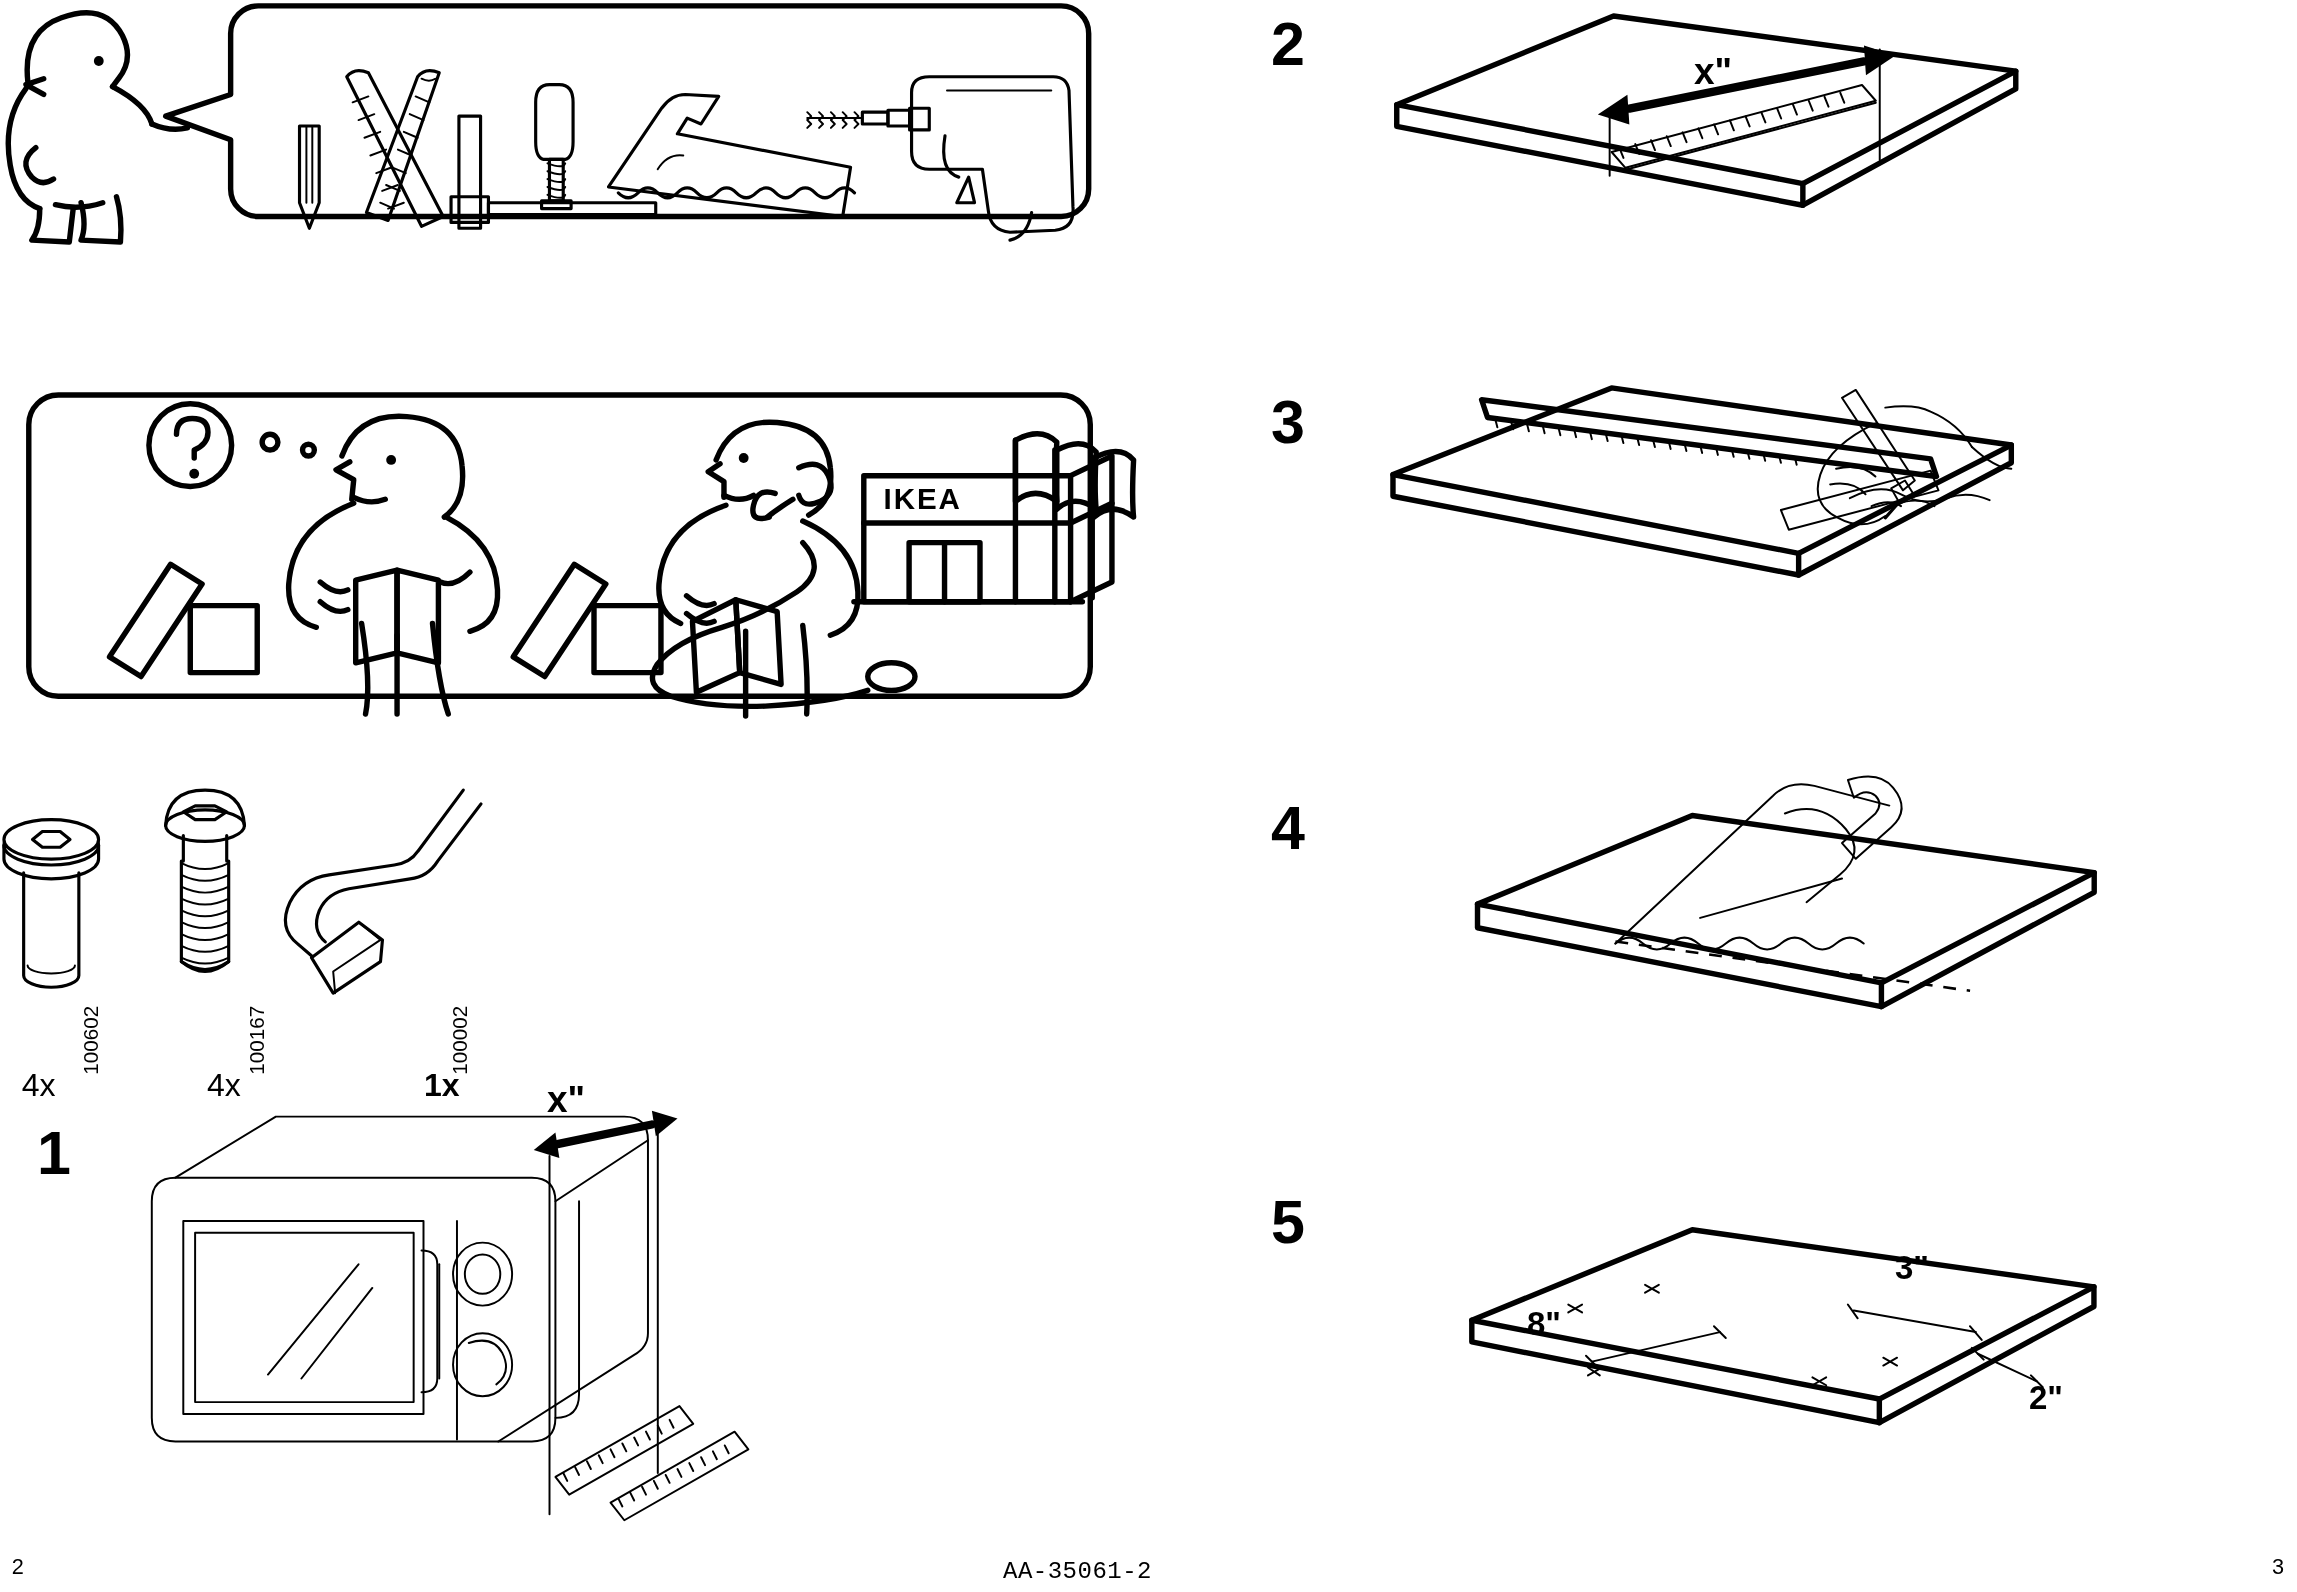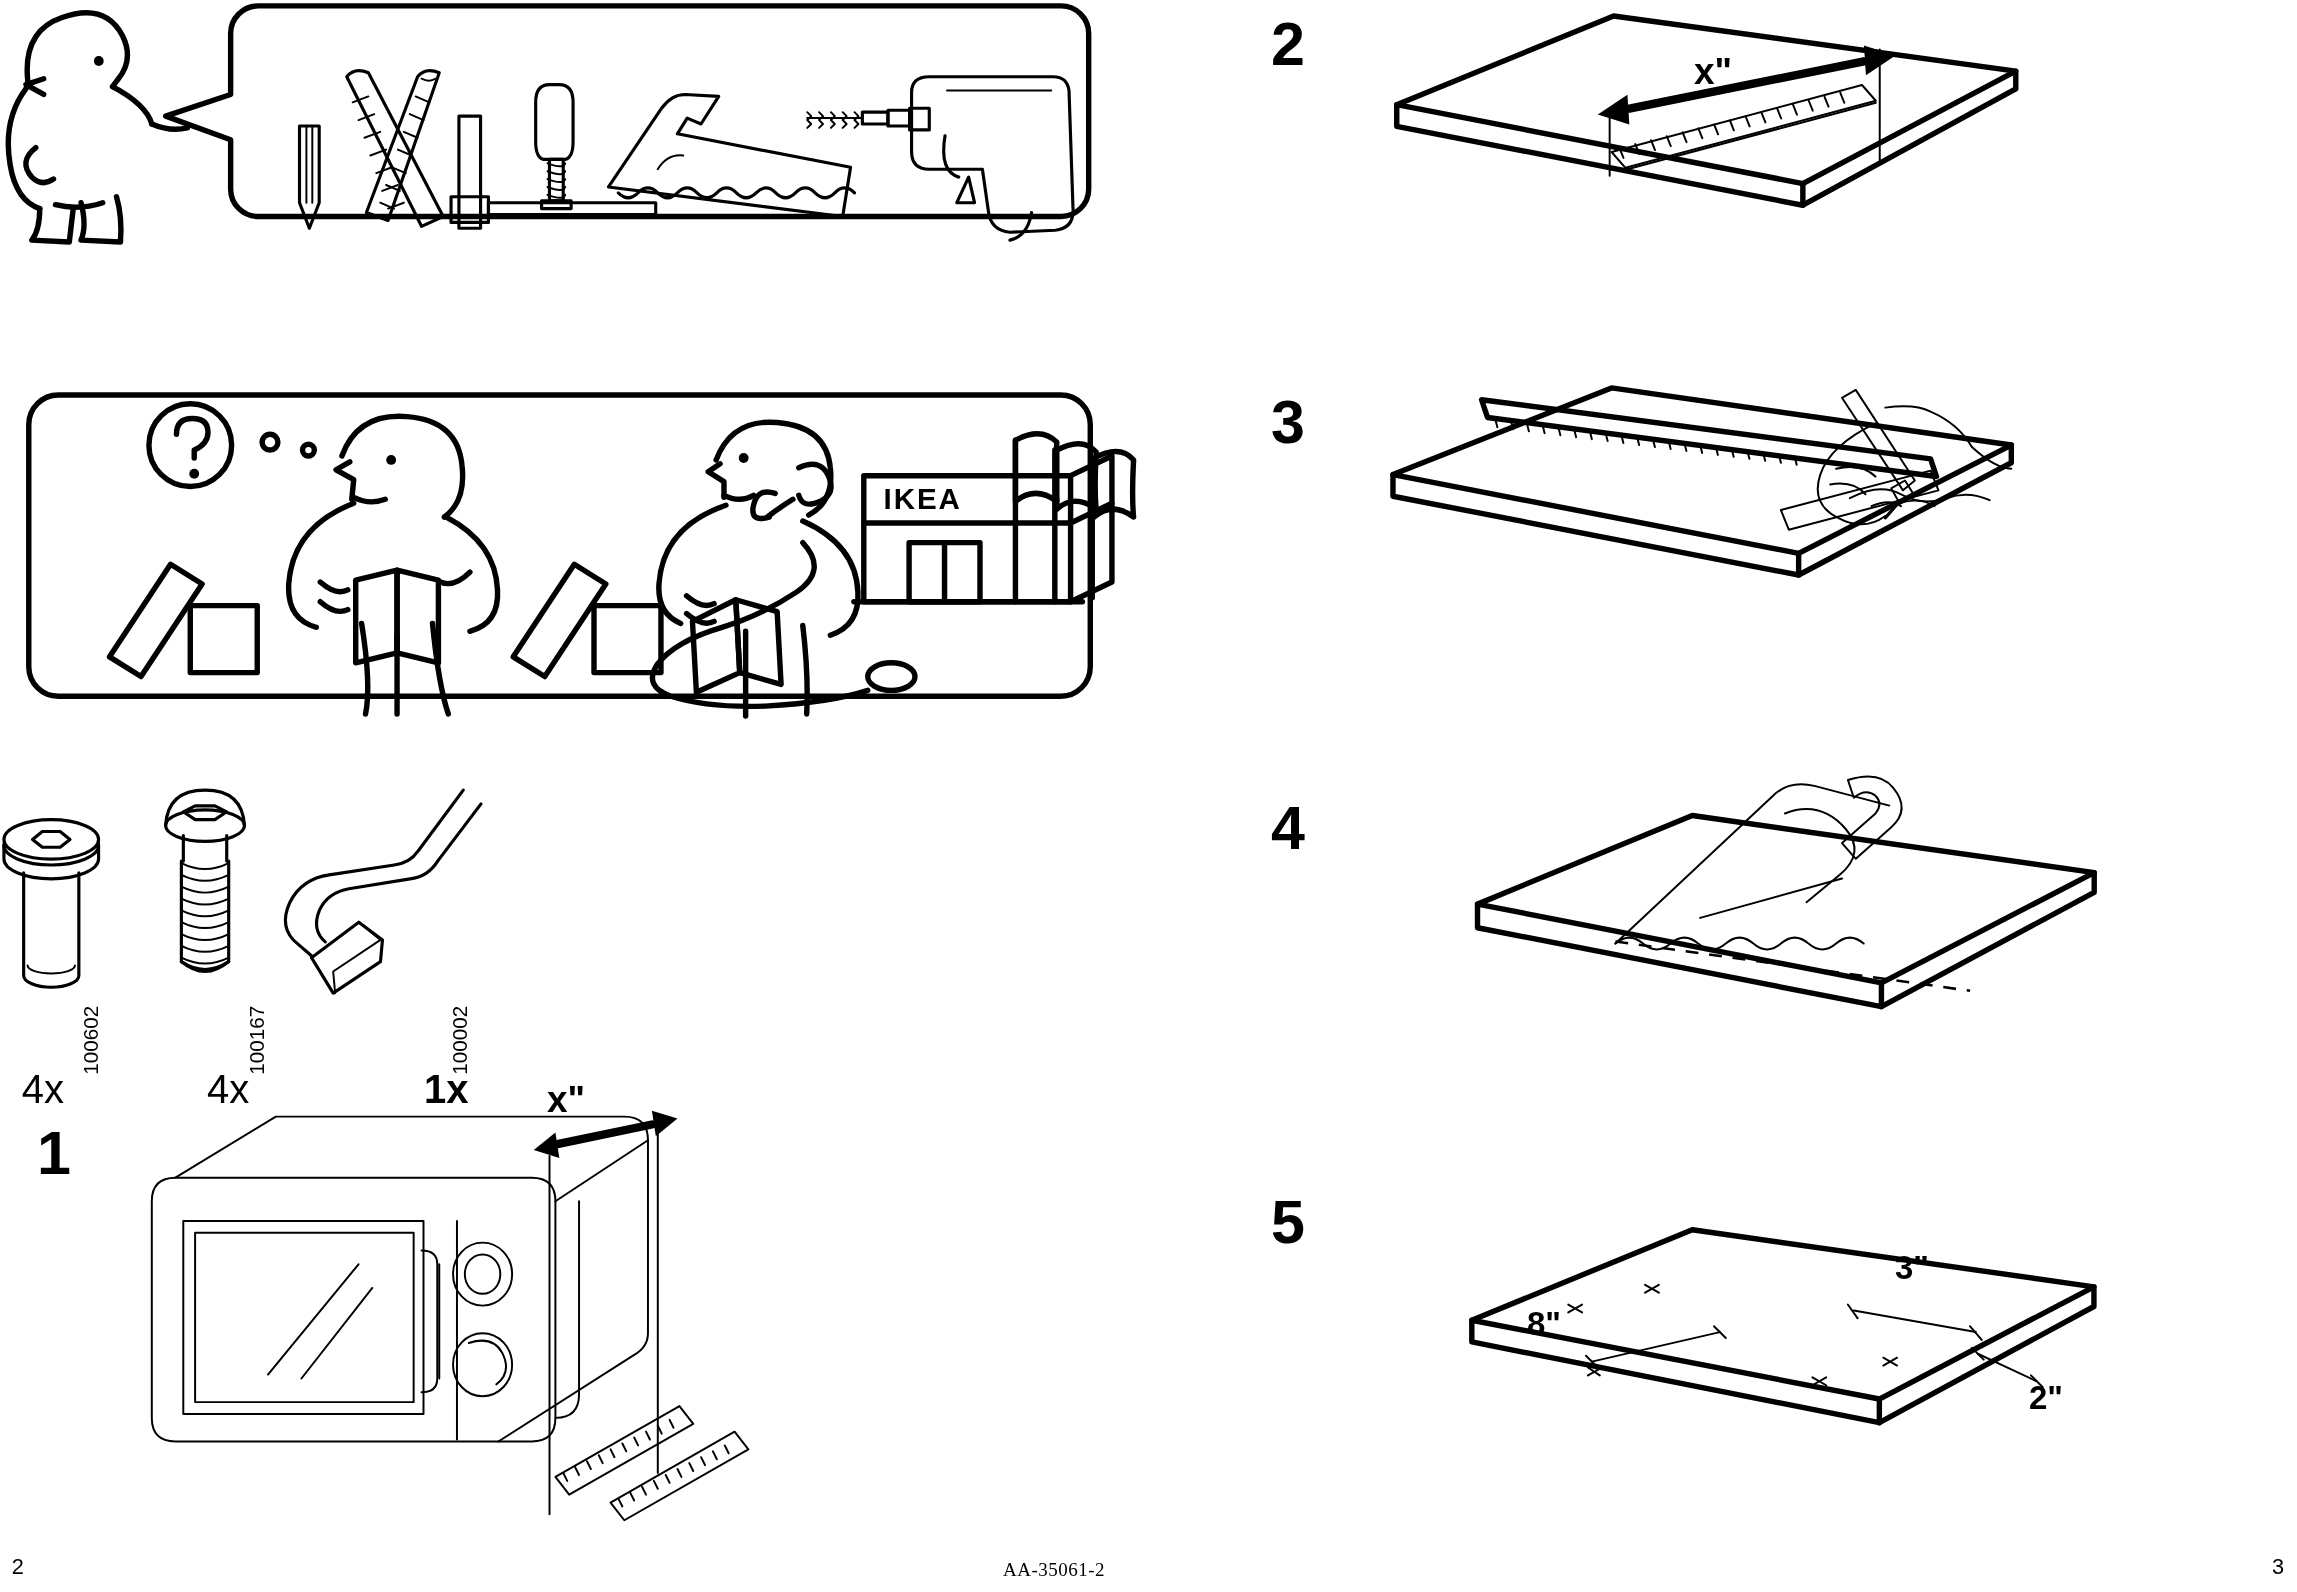--- a/index.html
+++ b/index.html
@@ -35,21 +35,21 @@
     position: absolute;
     font-family: "Liberation Sans", sans-serif;
     font-weight: bold;
     font-size: 61px;
     line-height: 1;
     letter-spacing: -1px;
   }
   .qty {
     position: absolute;
     font-family: "Liberation Sans", sans-serif;
-    font-size: 40px;
+    font-size: 32px;
     line-height: 1;
   }
   .partno {
     position: absolute;
     font-family: "Liberation Sans", sans-serif;
     font-size: 20.7px;
     line-height: 1;
     transform: rotate(-90deg);
     transform-origin: left bottom;
     white-space: nowrap;
@@ -64,22 +64,22 @@
   }
   .dim-label.sm { font-size: 33px; }
   .footer-txt {
     position: absolute;
     font-family: "Liberation Sans", sans-serif;
     font-size: 21.7px;
     line-height: 1;
   }
   .footer-code {
     position: absolute;
-    font-family: Liberation Serif, serif;
-    font-size: 19px;
+    font-family: Liberation Mono, monospace;
+    font-size: 24px;
     line-height: 1;
     letter-spacing: 0.5px;
   }
   .ikea-word {
     font-family: "Liberation Sans", sans-serif;
     font-weight: bold;
     font-size: 30px;
     letter-spacing: 2px;
   }
 </style>

